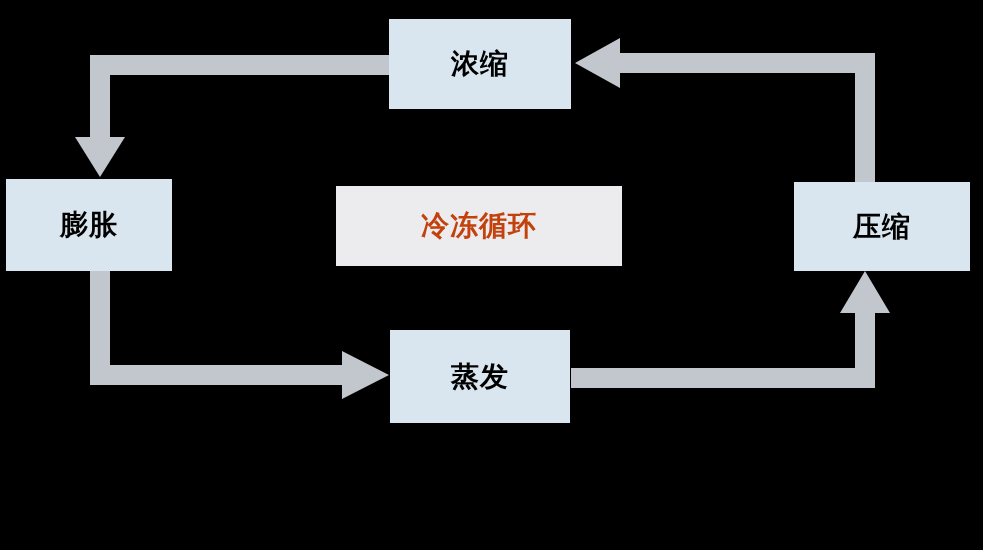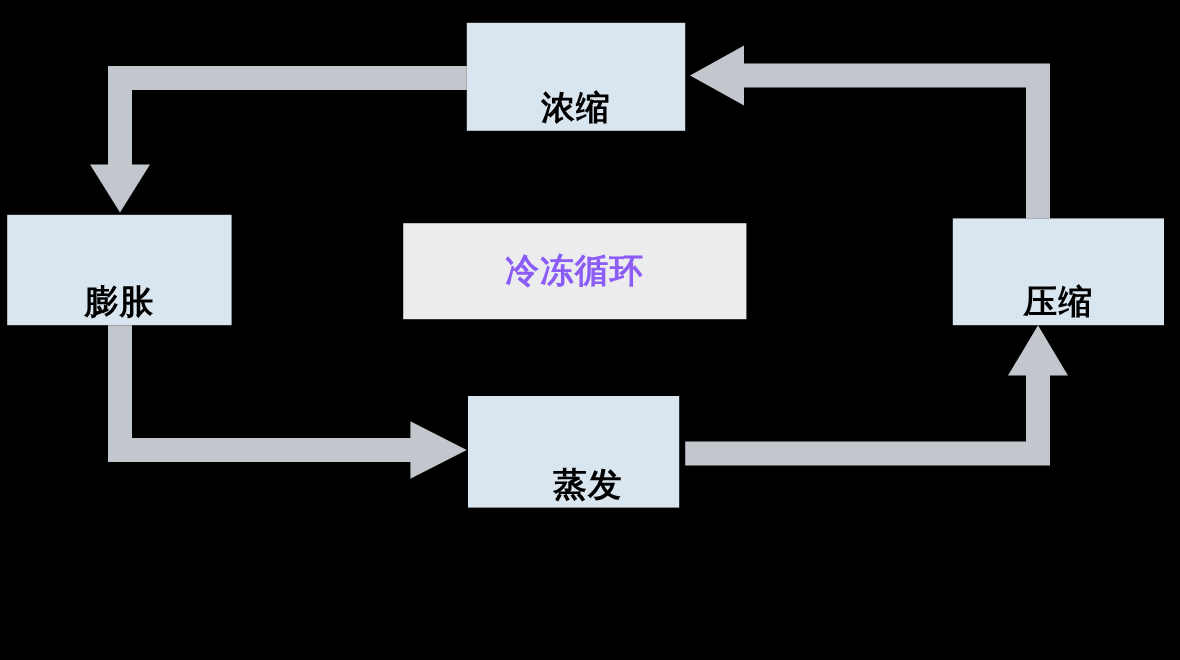--- a/index.html
+++ b/index.html
@@ -19,41 +19,41 @@
     position: absolute;
     left: 0;
     top: 0;
     width: 983px;
     height: 550px;
   }
   .node {
     position: absolute;
     background: #dae6ef;
     display: flex;
-    align-items: flex-end;
+    align-items: center;
     justify-content: center;
     font-weight: bold;
     font-size: 28px;
     color: #000000;
     letter-spacing: 1px;
   }
   .node-top    { left: 389px; top: 19px;  width: 182px; height: 90px; }
-  .node-left   { left: 6px;   top: 179px; width: 187px; height: 92px; }
+  .node-left   { left: 6px;   top: 179px; width: 166px; height: 92px; }
   .node-right  { left: 778px; top: 182px; width: 176px; height: 89px; margin-left: 16px; }
-  .node-bottom { left: 390px; top: 330px; width: 152px; height: 93px; padding-left: 24px; }
+  .node-bottom { left: 390px; top: 330px; width: 180px; height: 93px; }
   .center-box {
     position: absolute;
     left: 336px; top: 186px; width: 286px; height: 80px;
     background: #ececee;
     display: flex;
     align-items: center;
     justify-content: center;
     font-weight: bold;
     font-size: 28px;
-    color: #8b5cf6;
+    color: #c2410c;
     letter-spacing: 1px;
   }
 </style>
 </head>
 <body>
 
 <div class="canvas">
 
   <svg class="arrow-layer" viewBox="0 0 983 550" xmlns="http://www.w3.org/2000/svg">
 

